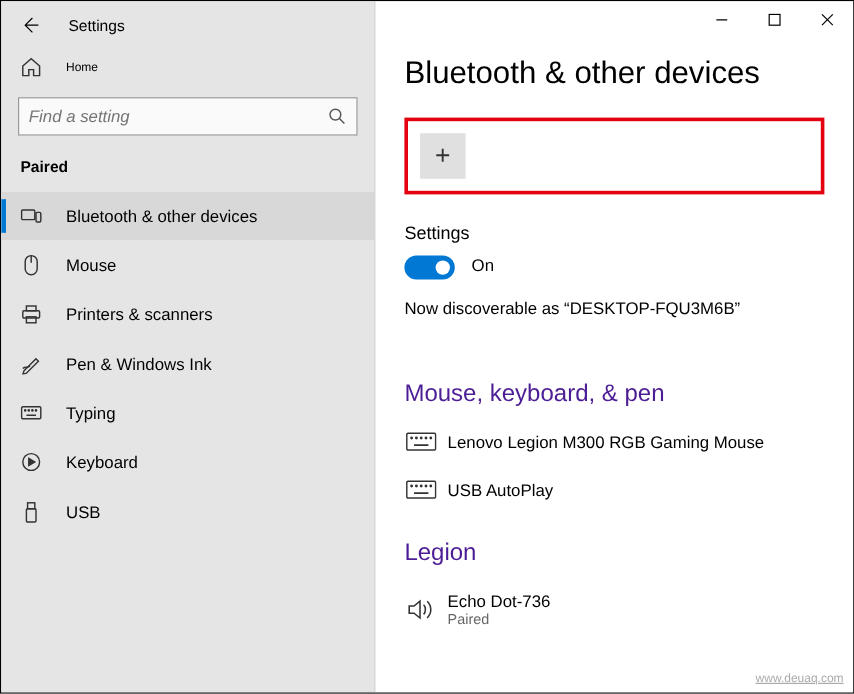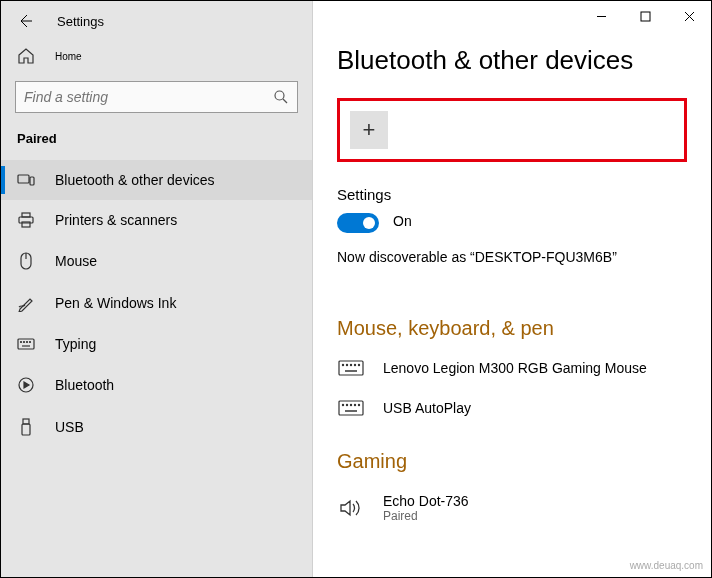--- a/index.html
+++ b/index.html
@@ -42,28 +42,28 @@
     
     .sub-title { font-size: 15px; color: #000; margin-bottom: 10px; }
     
     .toggle-row { display: flex; align-items: flex-start; gap: 14px; margin-bottom: 16px; }
     .toggle { width: 42px; height: 20px; border-radius: 10px; background: #0078d4; position: relative; cursor: pointer; }
     .toggle .knob { width: 12px; height: 12px; border-radius: 50%; background: #fff; position: absolute; top: 4px; right: 4px; }
     .toggle-label { font-size: 14px; }
     
     .discoverable { font-size: 14px; color: #000; margin-bottom: 52px; }
     
-    .section-heading { font-size: 20px; font-weight: 400; margin-bottom: 12px; color: #a16207; }
-    
-    .device-row { display: flex; align-items: center; gap: 18px; padding: 8px 0 16px 0; cursor: pointer; }
+    .section-heading { font-size: 20px; font-weight: 400; margin-bottom: 12px; color: #4c1d95; }
+    
+    .device-row { display: flex; align-items: center; gap: 8px; padding: 8px 0 16px 0; cursor: pointer; }
     .device-row .dev-icon { width: 28px; display: flex; justify-content: center; color: #333; }
     .device-row .dev-label { font-size: 14px; color: #000; }
     .device-row .dev-sub { font-size: 12px; color: #666; }
     
-    .watermark { position: absolute; bottom: 6px; right: 8px; font-size: 10px; color: #aaa; }
+    .watermark { position: absolute; bottom: 6px; right: 8px; font-size: 10px; color: #aaa; text-decoration: underline; }
   </style>
 </head>
 <body>
 
 <div class="sidebar">
   <div class="sidebar-header">
     <span class="back-arrow">
       <svg viewBox="0 0 16 16" stroke="#000" stroke-width="1" fill="none">
           <path d="M10 2 L4 8 L10 14 M4 8 H15"></path>
         </svg>
@@ -99,37 +99,37 @@
       <svg width="18" height="14" viewBox="0 0 18 14" stroke="#333" stroke-width="1.2" fill="none">
           <rect x="1" y="2" width="11" height="8" rx="1"></rect>
           <rect x="13" y="4" width="4" height="8" rx="1"></rect>
         </svg>
     </span>
     <span>Bluetooth &amp; other devices</span>
   </div>
 
   <div class="nav-item">
     <span class="icon">
+      <svg width="14" height="18" viewBox="0 0 14 18" stroke="#333" stroke-width="1.2" fill="none">
+          <rect x="2" y="1" width="10" height="16" rx="5"></rect>
+          <line x1="7" y1="1" x2="7" y2="7"></line>
+        </svg>
+    </span>
+    <span>Mouse</span>
+  </div>
+
+  <div class="nav-item">
+    <span class="icon">
       <svg width="18" height="16" viewBox="0 0 18 16" stroke="#333" stroke-width="1.2" fill="none">
           <rect x="2" y="5" width="14" height="6" rx="1"></rect>
           <rect x="5" y="1" width="8" height="4"></rect>
           <rect x="5" y="10" width="8" height="5"></rect>
         </svg>
     </span>
     <span>Printers &amp; scanners</span>
-  </div>
-
-  <div class="nav-item">
-    <span class="icon">
-      <svg width="14" height="18" viewBox="0 0 14 18" stroke="#333" stroke-width="1.2" fill="none">
-          <rect x="2" y="1" width="10" height="16" rx="5"></rect>
-          <line x1="7" y1="1" x2="7" y2="7"></line>
-        </svg>
-    </span>
-    <span>Mouse</span>
   </div>
 
   <div class="nav-item">
     <span class="icon">
       <svg width="18" height="18" viewBox="0 0 18 18" stroke="#333" stroke-width="1.2" fill="none">
           <path d="M3 15 L13 5 L15 7 L5 17 L2 18 Z"></path>
           <path d="M2 13 C4 11 6 13 8 11"></path>
         </svg>
     </span>
     <span>Pen &amp; Windows Ink</span>
@@ -149,21 +149,21 @@
     <span>Typing</span>
   </div>
 
   <div class="nav-item">
     <span class="icon">
       <svg width="18" height="18" viewBox="0 0 18 18" stroke="#333" stroke-width="1.2" fill="none">
           <circle cx="9" cy="9" r="7"></circle>
           <path d="M7 6 L12 9 L7 12 Z" fill="#333"></path>
         </svg>
     </span>
-    <span>Bluetooth</span>
+    <span>Keyboard</span>
   </div>
 
   <div class="nav-item">
     <span class="icon">
       <svg width="12" height="18" viewBox="0 0 12 18" stroke="#333" stroke-width="1.2" fill="none">
           <rect x="3" y="1" width="6" height="5"></rect>
           <rect x="2" y="6" width="8" height="11" rx="1"></rect>
         </svg>
     </span>
     <span>USB</span>
@@ -232,21 +232,21 @@
           <circle cx="9" cy="5" r="0.6" fill="#333"></circle>
           <circle cx="13" cy="5" r="0.6" fill="#333"></circle>
           <circle cx="17" cy="5" r="0.6" fill="#333"></circle>
           <circle cx="21" cy="5" r="0.6" fill="#333"></circle>
           <line x1="7" y1="11" x2="19" y2="11" stroke-width="1.5"></line>
         </svg>
     </span>
     <span class="dev-label">USB AutoPlay</span>
   </div>
 
-  <div class="section-heading" style="margin-top:18px">Gaming</div>
+  <div class="section-heading" style="margin-top:18px">Legion</div>
 
   <div class="device-row">
     <span class="dev-icon">
       <svg width="24" height="20" viewBox="0 0 24 20" stroke="#333" stroke-width="1.3" fill="none">
           <path d="M2 7 H6 L11 3 V17 L6 13 H2 Z"></path>
           <path d="M14 6 C16 8 16 12 14 14"></path>
           <path d="M17 3 C21 7 21 13 17 17"></path>
         </svg>
     </span>
     <div>

